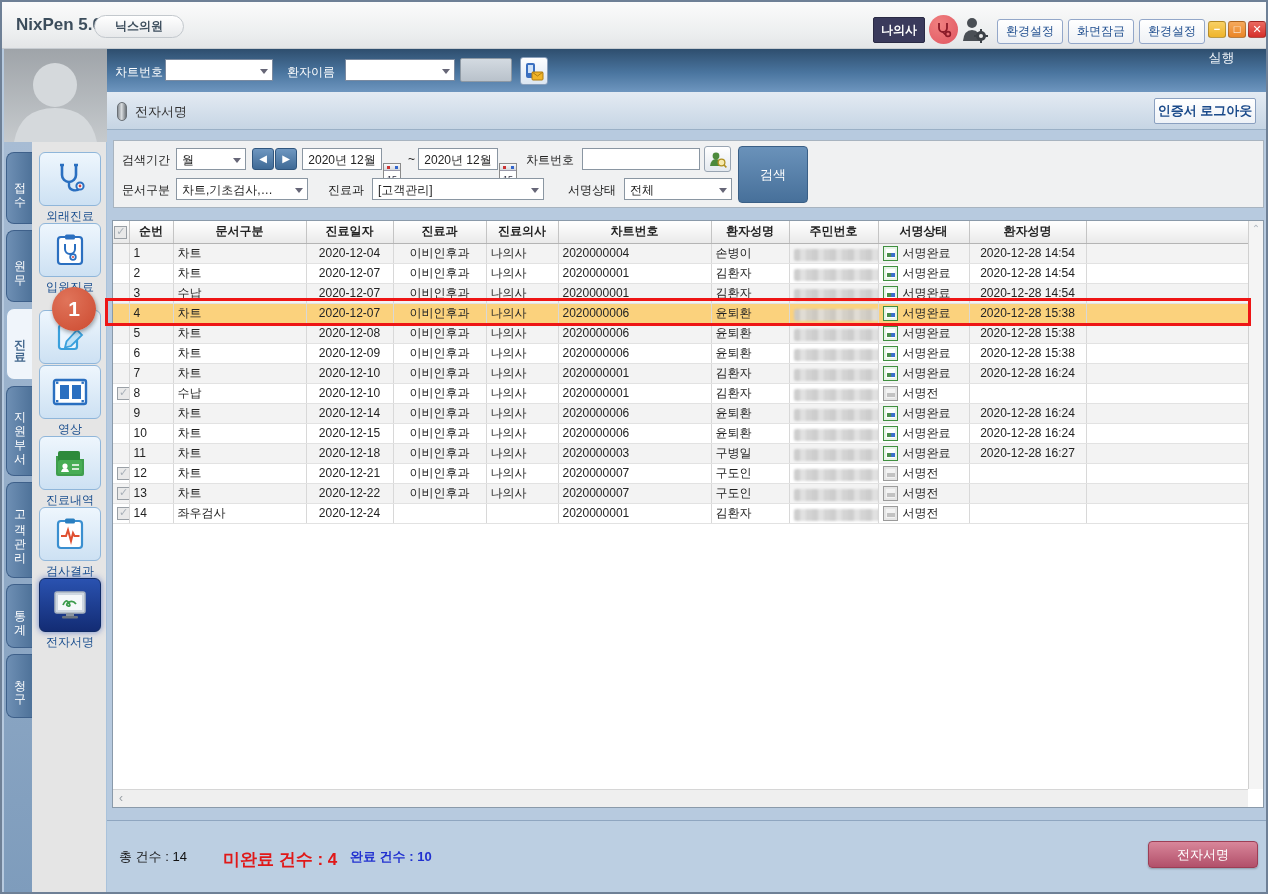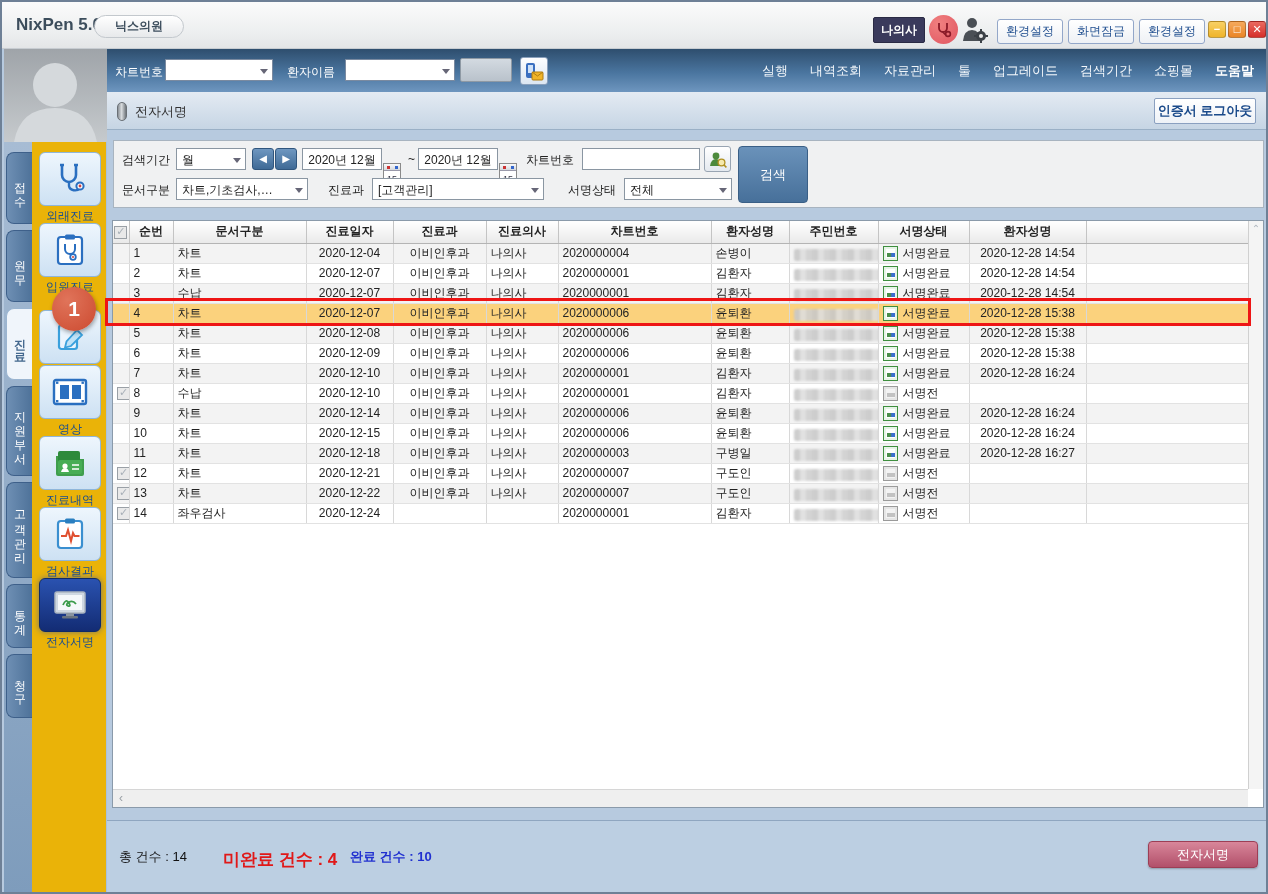--- a/index.html
+++ b/index.html
@@ -35,21 +35,21 @@
     background:linear-gradient(180deg,#2e4e6e 0%,#4a759f 55%,#6e96bf 100%); }
   .tb-label { position:absolute; top:15px; font-size:12px; color:#fff; }
   .tb-combo { position:absolute; top:10px; height:22px; background:#fff; border:1px solid #7a8aa0; }
   .combo-arrow { position:absolute; right:4px; top:9px; width:0; height:0;
     border-left:4px solid transparent; border-right:4px solid transparent; border-top:5px solid #667; }
   .tb-graybtn { position:absolute; left:353px; top:9px; width:52px; height:24px;
     background:linear-gradient(#d3dae1,#b9c2cb); border:1px solid #8e99a4; border-radius:2px; cursor:pointer; }
   .tb-iconbtn { position:absolute; left:413px; top:8px; width:28px; height:28px;
     background:linear-gradient(#fdfeff,#dbe6f2); border:1px solid #8aa0bc; border-radius:3px;
     display:flex; align-items:center; justify-content:center; cursor:pointer; }
-  #menu { position:absolute; right:14px; top:0; height:43px; display:flex; align-items:center; gap:22px; }
+  #menu { position:absolute; right:14px; top:0; height:43px; display:flex; align-items:center; gap:22px;flex-direction:column; }
   .menu-item { font-size:13px; color:#f2f6fa; cursor:pointer; white-space:nowrap; }
   .menu-item.bold { font-weight:bold; color:#fff; }
 
   
   #titlebar { position:absolute; left:105px; top:90px; width:1161px; height:38px;
     background:linear-gradient(180deg,#e4ebf3,#c6d5e4); border-bottom:1px solid #9ab0c6; }
   .capsule { position:absolute; left:10px; top:10px; width:10px; height:19px; border-radius:5px;
     background:linear-gradient(90deg,#8b9096,#d8dcdf 45%,#6f757b); border:1px solid #6a7076; }
   .page-title { position:absolute; left:28px; top:11px; font-size:13px; color:#333; }
   .cert-btn { position:absolute; right:12px; top:6px; width:102px; height:26px;
@@ -58,21 +58,21 @@
 
   
   #tabstrip { position:absolute; left:2px; top:140px; width:28px; height:752px;
     background:linear-gradient(180deg,#a7bcd4,#7e9cbc); }
   .tab { position:absolute; left:2px; width:26px; border-radius:8px 0 0 8px;
     background:linear-gradient(90deg,#6e8fb4,#4e7299); color:#fff; font-size:12px;
     writing-mode:vertical-rl; text-orientation:upright; letter-spacing:2px;
     display:flex; align-items:center; justify-content:center; cursor:pointer;
     border:1px solid #3e608a; border-right:none; }
   .tab.active { background:#f0f5fb; color:#44688e; border-color:#9ab4d0; font-weight:bold; }
-  #iconcol { position:absolute; left:30px; top:140px; width:75px; height:752px; background:#eab308;
+  #iconcol { position:absolute; left:30px; top:140px; width:75px; height:752px; background:#e5e5e5;
     border-right:1px solid #a9c2db; }
   .side-item { position:absolute; left:6px; width:64px; text-align:center; cursor:pointer; }
   .tile { width:62px; height:54px; margin:0 auto; border:1px solid #8fb6da; border-radius:6px;
     background:linear-gradient(#eef6fd,#cde1f3); display:flex; align-items:center; justify-content:center; }
   .tile.selected { background:linear-gradient(#2a52b0,#132c74); border-color:#0f2a66;
     box-shadow:0 0 6px rgba(30,70,180,.6); }
   .side-lbl { margin-top:2px; font-size:12px; color:#1b4f8f; white-space:nowrap; }
 
   
   #main { position:absolute; left:105px; top:128px; width:1163px; height:766px; background:#b7cadf; }

